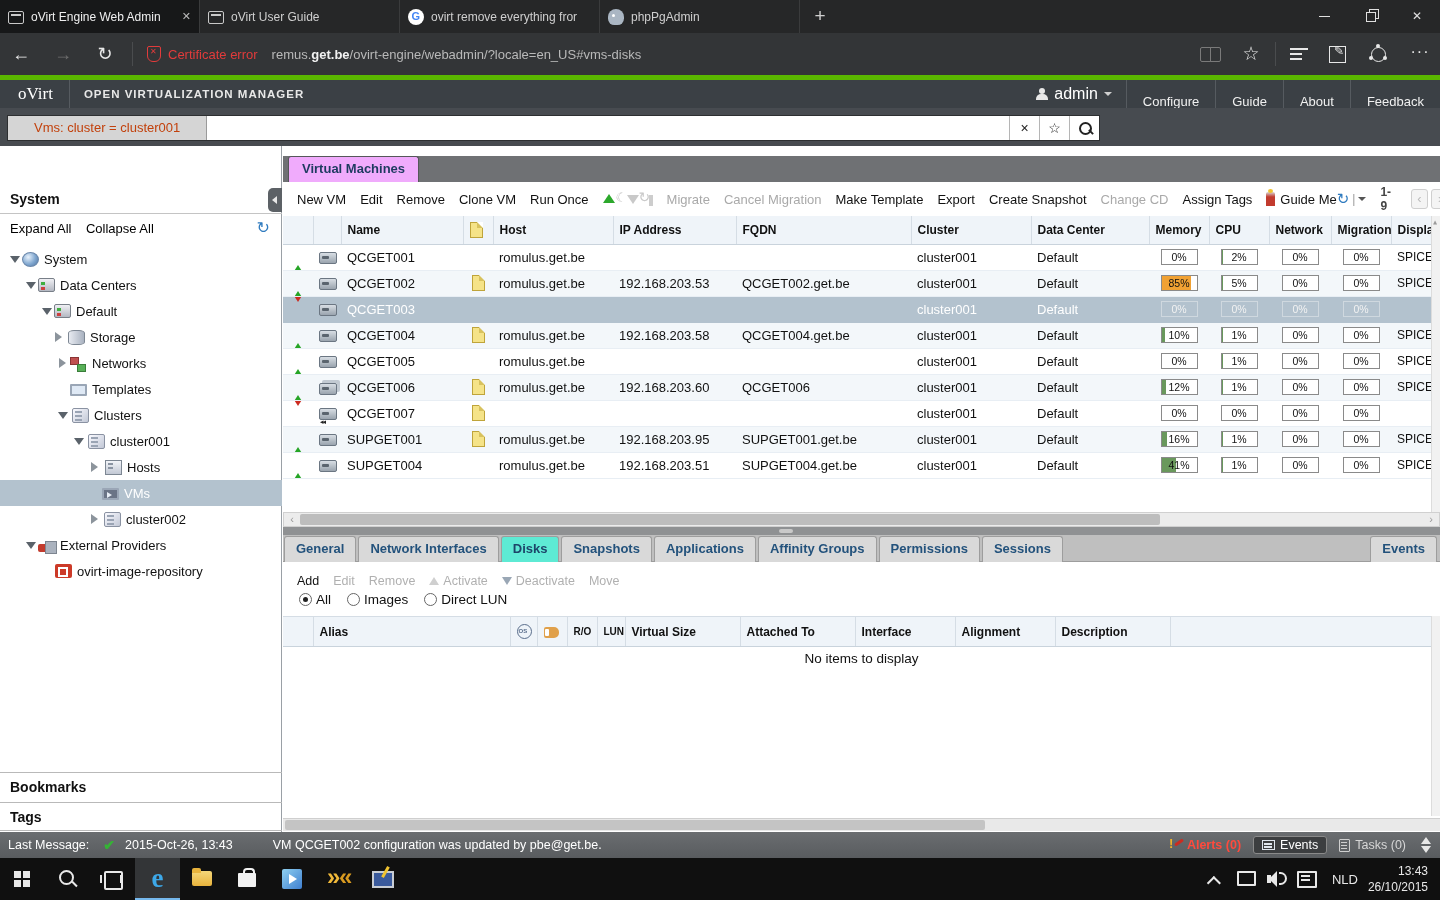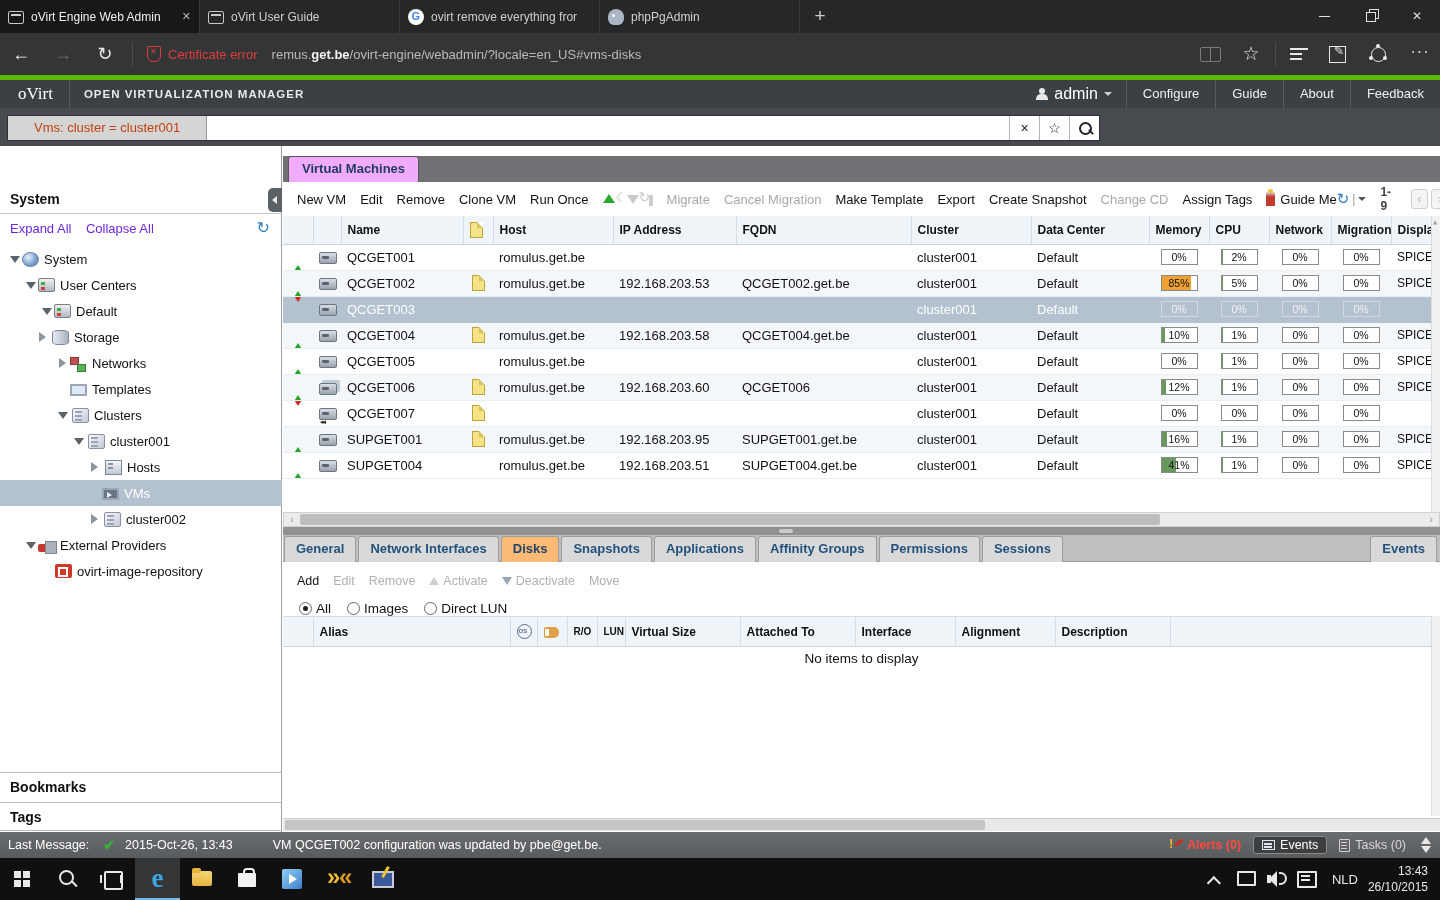--- a/index.html
+++ b/index.html
@@ -54,21 +54,21 @@
   .ic-share:after { content:""; position:absolute; left:9px; top:17px; width:4px; height:4px; border-radius:50%; background:#e8e8e8; box-shadow:14px 0 0 #e8e8e8, 7px -12px 0 #e8e8e8; }
   .ic-more { font-size:16px; color:#e8e8e8; text-align:center; line-height:26px; letter-spacing:1px; }
 
   #greenline { position:absolute; left:0; top:75px; width:1440px; height:5px; background:#5ab700; }
 
   
   #ovheader { position:absolute; left:0; top:80px; width:1440px; height:28px; background:#3b4045; display:flex; align-items:center; color:#fff; }
   #ovlogo { font-size:17px; color:#fff; margin-left:18px; font-family:"Liberation Serif", serif; }
   #ovproduct { font-size:11.5px; font-weight:bold; letter-spacing:1px; color:#e8e8e8; margin-left:16px; border-left:1px solid #565b60; padding-left:14px; line-height:28px; }
   #ovmenu { margin-left:auto; display:flex; align-items:center; height:28px; }
-  .ovitem { font-size:13px; color:#f0f0f0; padding:0 16px; border-left:1px solid #565b60; line-height:28px; height:28px; }
+  .ovitem { font-size:13px; color:#f0f0f0; padding:8px 16px; border-left:1px solid #565b60; line-height:28px; height:28px; }
   #ovuser { display:flex; align-items:center; padding:0 14px; height:28px; }
   .person { width:12px; height:12px; position:relative; margin-right:6px; }
   .person:before { content:""; position:absolute; left:3px; top:0; width:6px; height:6px; border-radius:50%; background:#e8e8e8; }
   .person:after { content:""; position:absolute; left:0; top:6px; width:12px; height:6px; border-radius:5px 5px 0 0; background:#e8e8e8; }
   .chev-dn { width:0; height:0; border-left:4px solid transparent; border-right:4px solid transparent; border-top:4px solid #cfcfcf; margin-left:6px; }
 
   
   #searchrow { position:absolute; left:0; top:108px; width:1440px; height:38px; background:#474b50; }
   #searchbox { position:absolute; left:7px; top:7px; width:1093px; height:26px; background:#fff; border:1px solid #2d2f31; display:flex; align-items:stretch; }
   #searchchip { background:#d5d5d5; border-right:1px solid #9a9a9a; font-size:13px; color:#c2410c; padding:0 26px; line-height:24px; white-space:nowrap; }
@@ -81,21 +81,21 @@
   #content { position:absolute; left:0; top:146px; width:1440px; height:686px; background:#fff; }
   #sidebar { position:absolute; left:0; top:0; width:282px; height:686px; background:#fff; border-right:1px solid #9aa0a6; }
   #mainpane { position:absolute; left:283px; top:0; width:1157px; height:686px; background:#fff; }
 
   
   #sb-title { position:absolute; left:0; top:40px; width:282px; height:28px; border-bottom:1px solid #c4c4c4; }
   #sb-title span.t { font-size:14px; font-weight:bold; color:#111; margin-left:10px; line-height:26px; display:inline-block; }
   #sb-collapse { position:absolute; right:0; top:2px; width:14px; height:24px; background:#5c6166; border-radius:5px 0 0 5px; }
   #sb-collapse:after { content:""; position:absolute; left:4px; top:8px; width:0; height:0; border-top:4px solid transparent; border-bottom:4px solid transparent; border-right:5px solid #e8e8e8; }
   #sb-actions { position:absolute; left:0; top:68px; width:282px; height:30px; }
-  #sb-actions .lnk { font-size:13px; color:#6d28d9; margin-left:10px; line-height:30px; display:inline-block; }
+  #sb-actions .lnk { font-size:13px; color:#000000; margin-left:10px; line-height:30px; display:inline-block; }
   #sb-refresh { position:absolute; right:12px; top:4px; color:#2f7bbf; font-size:16px; }
   #tree { position:absolute; left:0; top:100px; width:282px; }
   .trow { height:26px; display:flex; align-items:center; font-size:13px; color:#111; white-space:nowrap; }
   .trow.sel { background:#b3c2ce; color:#fff; }
   .arr { width:14px; flex:0 0 14px; position:relative; height:10px; }
   .arr.open:after { content:""; position:absolute; left:2px; top:2px; border-left:5px solid transparent; border-right:5px solid transparent; border-top:7px solid #5a626a; }
   .arr.closed:after { content:""; position:absolute; left:3px; top:0px; border-top:5px solid transparent; border-bottom:5px solid transparent; border-left:7px solid #8c949c; }
   .ti { width:17px; height:16px; flex:0 0 17px; margin-right:5px; position:relative; }
   .ti-globe { border-radius:50%; background:radial-gradient(circle at 35% 32%, #e8f2fc, #7fa6cf 55%, #51749f); border:1px solid #6a87ab; width:15px; height:15px; }
   .ti-stack, .ti-stack-sm { background:linear-gradient(#f0f0f4,#b4b8c2); border:1px solid #787f88; border-radius:2px; height:14px; }
@@ -167,28 +167,28 @@
   #vm-vscroll:after { content:"◂"; position:absolute; left:1px; top:2px; color:#9a9a9a; font-size:8px; transform:rotate(90deg); }
   #vm-hscroll { position:absolute; left:0; top:366px; width:1157px; height:15px; background:#ececec; border:1px solid #d0d0d0; }
   .scr-arrow { position:absolute; top:0; width:16px; height:13px; color:#9a9a9a; font-size:11px; text-align:center; line-height:13px; }
   #vm-hthumb { position:absolute; left:16px; top:1px; width:860px; height:11px; background:#bdbdbd; border-radius:2px; }
   #splitter { position:absolute; left:0; top:381px; width:1157px; height:8px; background:#8f9193; }
   #splitter:after { content:""; position:absolute; left:496px; top:2px; width:14px; height:4px; background:#c9c9c9; border-radius:2px; }
 
   
   #dtabs { position:absolute; left:0; top:389px; width:1157px; height:27px; background:#bfbfbf; border-bottom:1px solid #9d9d9d; }
   .dtab { display:inline-block; height:26px; margin:1px 1px 0 1px; padding:0 11px; background:#d9d9d9; border:1px solid #9d9d9d; border-bottom:none; border-radius:3px 3px 0 0; font-size:13px; font-weight:bold; color:#23527c; line-height:24px; vertical-align:bottom; }
-  .dtab.active { background:#fdba74; color:#1d4569; position:relative; z-index:2; }
+  .dtab.active { background:#5eead4; color:#1d4569; position:relative; z-index:2; }
   .dtab.right { position:absolute; right:2px; top:0; margin-top:1px; }
   #disktoolbar { position:absolute; left:0; top:424px; width:1157px; height:22px; display:flex; align-items:center; font-size:12.5px; }
   .dtool { margin-left:14px; color:#b0b0b0; display:flex; align-items:center; }
   .dtool.en { color:#111; }
   .mini-up { width:0; height:0; border-left:5px solid transparent; border-right:5px solid transparent; border-bottom:8px solid #cfcfcf; margin-right:4px; }
   .mini-dn { width:0; height:0; border-left:5px solid transparent; border-right:5px solid transparent; border-top:8px solid #9aa7b5; margin-right:4px; }
-  #diskradios { position:absolute; left:0; top:446px; width:1157px; height:24px; display:flex; align-items:flex-end; font-size:13.5px; color:#111; }
+  #diskradios { position:absolute; left:0; top:446px; width:1157px; height:24px; display:flex; align-items:flex-start; font-size:13.5px; color:#111; }
   .radio { width:13px; height:13px; border:1px solid #666; border-radius:50%; display:inline-block; margin:0 4px 0 16px; position:relative; vertical-align:-2px; background:#fff; }
   .radio.checked:after { content:""; position:absolute; left:3px; top:3px; width:5px; height:5px; border-radius:50%; background:#222; }
 
   #disktable { position:absolute; left:0; top:470px; width:1148px; border-collapse:collapse; table-layout:fixed; }
   #disktable th { background:#eff4f9; border-right:1px solid #d5dde5; border-top:1px solid #d5dde5; border-bottom:1px solid #c9d3dc; height:30px; font-size:12px; color:#111; text-align:left; padding:0 6px; font-weight:bold; overflow:hidden; }
   .osicon { display:inline-block; width:15px; height:15px; border:1.5px solid #5a6e8c; border-radius:50%; position:relative; vertical-align:middle; }
   .osicon:after { content:"OS"; position:absolute; left:1px; top:3px; font-size:6px; color:#5a6e8c; font-weight:bold; }
   .handicon { display:inline-block; width:15px; height:11px; background:#e0a04a; border-radius:2px 5px 5px 2px; position:relative; vertical-align:middle; }
   .handicon:after { content:""; position:absolute; left:1px; top:2px; width:4px; height:7px; background:#fff; border-radius:1px; }
   #disk-empty { position:absolute; left:0; top:505px; width:1157px; text-align:center; font-size:13.5px; color:#111; }
@@ -347,28 +347,28 @@
       </div>
       <div id="tree">
           <div class="trow" style="padding-left: 8px;">
             <span class="arr open"></span>
             <span class="ti ti-globe"></span>
             <span>System</span>
           </div>
           <div class="trow" style="padding-left: 24px;">
             <span class="arr open"></span>
             <span class="ti ti-stack"></span>
-            <span>User Centers</span>
+            <span>Data Centers</span>
           </div>
           <div class="trow" style="padding-left: 40px;">
             <span class="arr open"></span>
             <span class="ti ti-stack-sm"></span>
             <span>Default</span>
           </div>
-          <div class="trow" style="padding-left: 36px;">
+          <div class="trow" style="padding-left: 52px;">
             <span class="arr closed"></span>
             <span class="ti ti-storage"></span>
             <span>Storage</span>
           </div>
           <div class="trow" style="padding-left: 56px;">
             <span class="arr closed"></span>
             <span class="ti ti-network"></span>
             <span>Networks</span>
           </div>
           <div class="trow" style="padding-left: 56px;">

